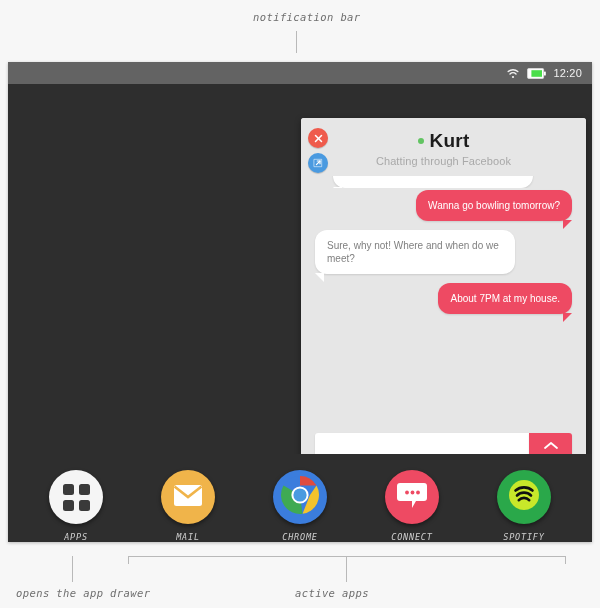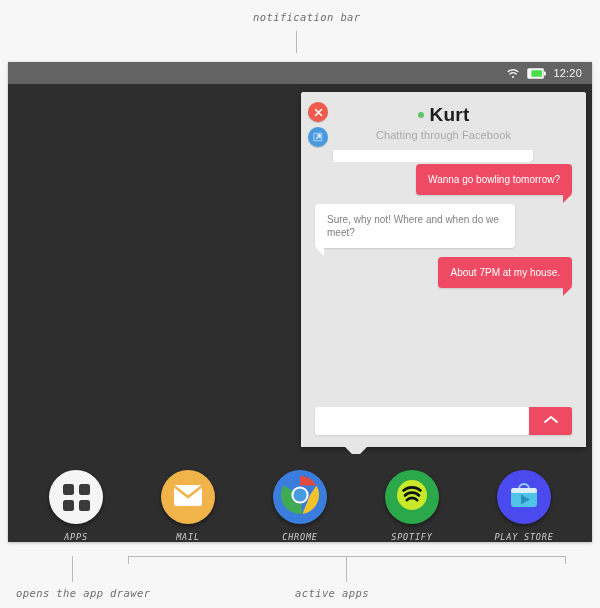--- a/index.html
+++ b/index.html
@@ -48,21 +48,21 @@
     font-family: "Liberation Sans", sans-serif;
     letter-spacing: .2px;
   }
   .sb-icon { display: flex; align-items: center; }
 
   .screen { position: relative; height: 458px; background: #2e2e2e; }
 
   
   .chatwin {
     position: absolute;
-    left: 293px; top: 8px;
+    left: 293px; top: 34px;
     width: 285px; height: 355px;
     background: #e6e6e6;
     border-radius: 3px;
     box-shadow: 0 2px 6px rgba(0,0,0,.4);
     overflow: visible;
   }
   .chat-header {
     position: relative;
     height: 58px;
     background: #e6e6e6;
@@ -110,21 +110,21 @@
     overflow: hidden;
     padding: 0 14px;
   }
   .bubble-row { display: flex; margin-bottom: 9px; }
   .bubble-row.out { justify-content: flex-end; }
   .bubble-row.in { justify-content: flex-start; }
   .bubble {
     position: relative;
     max-width: 200px;
     padding: 9px 12px;
-    border-radius: 4px;
+    border-radius: 12px;
     font-size: 10px;
     line-height: 13px;
     box-shadow: 0 1px 2px rgba(0,0,0,.12);
   }
   .bubble.out { background: #ee4a63; color: #ffffff; }
   .bubble.in  { background: #ffffff; color: #808080; }
   .bubble.out::after {
     content: "";
     position: absolute;
     right: 0; bottom: -8px;
@@ -359,50 +359,51 @@
                 <path d="M36.5 10.5 A19 19 0 0 1 22.5 38.8 L30 20 Z" fill="#f3c32c"></path>
                 <path d="M22.5 38.8 A19 19 0 0 1 3.5 10.5 L20 20 Z" fill="#3faa53"></path>
                 <circle cx="20" cy="20" r="8.6" fill="#ffffff"></circle>
                 <circle cx="20" cy="20" r="6.6" fill="#4a9ae0"></circle>
               </svg>
             </span>
           </div>
           <div class="dock-label">CHROME</div>
         </div>
 
+        <div class="dock-item">
+          <div class="dock-circle" style="background:#ee4a63;">
+            <span>
+              <svg width="30" height="27" viewBox="0 0 30 27">
+                <path d="M3 1 h24 a3 3 0 0 1 3 3 v12 a3 3 0 0 1 -3 3 h-8 l-4 7 v-7 h-12
+                         a3 3 0 0 1 -3 -3 v-12 a3 3 0 0 1 3 -3 z" fill="#ffffff"></path>
+                <circle cx="10" cy="10.5" r="1.9" fill="#ee4a63"></circle>
+                <circle cx="15.5" cy="10.5" r="1.9" fill="#ee4a63"></circle>
+                <circle cx="21" cy="10.5" r="1.9" fill="#ee4a63"></circle>
+              </svg>
+            </span>
+          </div>
+          <div class="dock-label">CONNECT</div>
+        </div>
 
         <div class="dock-item">
           <div class="dock-circle" style="background:#2aa84a;">
             <span>
               <svg width="34" height="34" viewBox="0 0 34 34">
                 <circle cx="17" cy="17" r="15" fill="#c8e82a"></circle>
                 <g fill="none" stroke="#111111" stroke-width="2.6" stroke-linecap="round">
                   <path d="M8.5 12.5 A13 13 0 0 1 25.5 12.5"></path>
                   <path d="M10 17.5 A10 10 0 0 1 24 17.5"></path>
                   <path d="M11.8 22.2 A7 7 0 0 1 22.2 22.2"></path>
                 </g>
               </svg>
             </span>
           </div>
           <div class="dock-label">SPOTIFY</div>
         </div>
 
-        <div class="dock-item">
-          <div class="dock-circle" style="background:#4a4aee;">
-            <span>
-              <svg width="30" height="28" viewBox="0 0 30 28">
-                <path d="M10 8 a5 5 0 0 1 10 0" fill="none" stroke="#8fd3f0" stroke-width="2"></path>
-                <rect x="2" y="7" width="26" height="19" rx="3" fill="#4fc3e8"></rect>
-                <rect x="2" y="7" width="26" height="5" rx="2.5" fill="#d9eef8"></rect>
-                <path d="M12 13.5 L21 18.5 L12 23.5 Z" fill="#2b8fc4"></path>
-              </svg>
-            </span>
-          </div>
-          <div class="dock-label">PLAY STORE</div>
-        </div>
 
       </div>
     </div>
   </div>
 
   <div class="anno-line" style="left:72px; top:556px; width:1px; height:26px;"></div>
   <div class="anno" style="left:16px; top:587px;">opens the app drawer</div>
 
   <div class="anno-line" style="left:128px; top:556px; width:438px; height:1px;"></div>
   <div class="anno-line" style="left:128px; top:556px; width:1px; height:8px;"></div>

